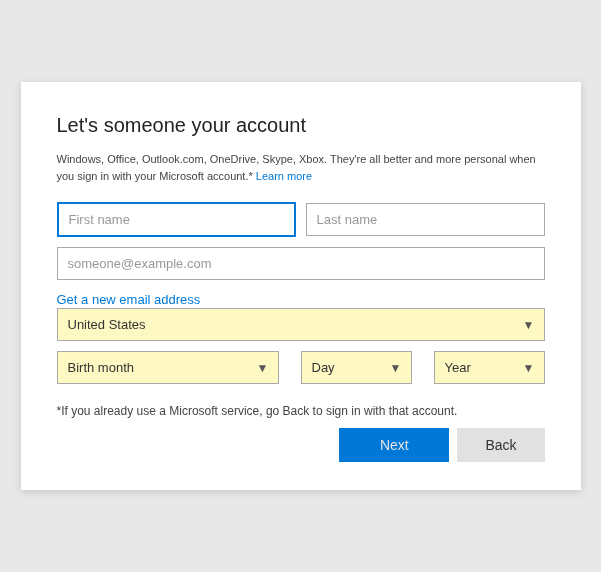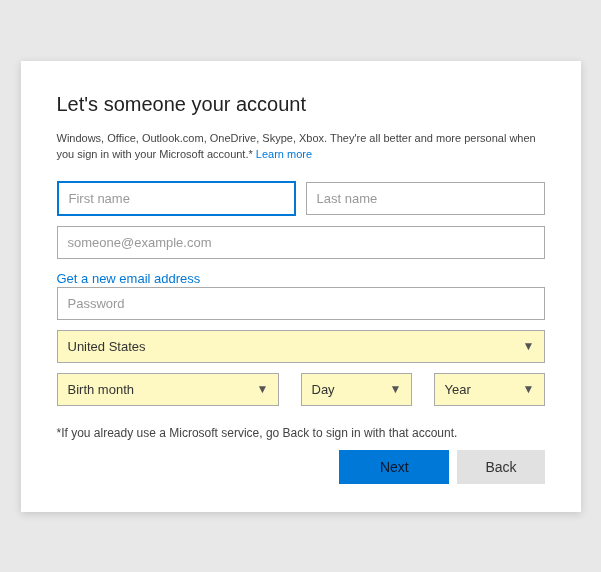--- a/index.html
+++ b/index.html
@@ -165,21 +165,21 @@
     }
 
     .button-row {
       display: flex;
       justify-content: flex-end;
       gap: 8px;
     }
 
     .btn-next {
       background-color: #0078d7;
-      color: #0f172a;
+      color: #e5e5e5;
       border: none;
       padding: 9px 24px;
       font-size: 14px;
       cursor: pointer;
       min-width: 110px;
     }
 
     .btn-back {
       background-color: #e1e1e1;
       color: #333;
@@ -214,23 +214,20 @@
       <input class="input-field" type="text" placeholder="Last name" style="">
     </div>
   </div>
 
   <div class="row">
     <input class="input-field full" type="email" placeholder="someone@example.com" style="">
   </div>
 
   <a class="link" href="#">Get a new email address</a>
 
-  <div class="row">
-    <input class="input-field full" type="password" placeholder="Password" style="">
-  </div>
 
   <div class="country-row">
     <div class="select-wrapper">
       <select class="input-field">
         <option>United States</option>
         <option>Canada</option>
         <option>United Kingdom</option>
         <option>Australia</option>
       </select>
       <span class="chevron">▼</span>

